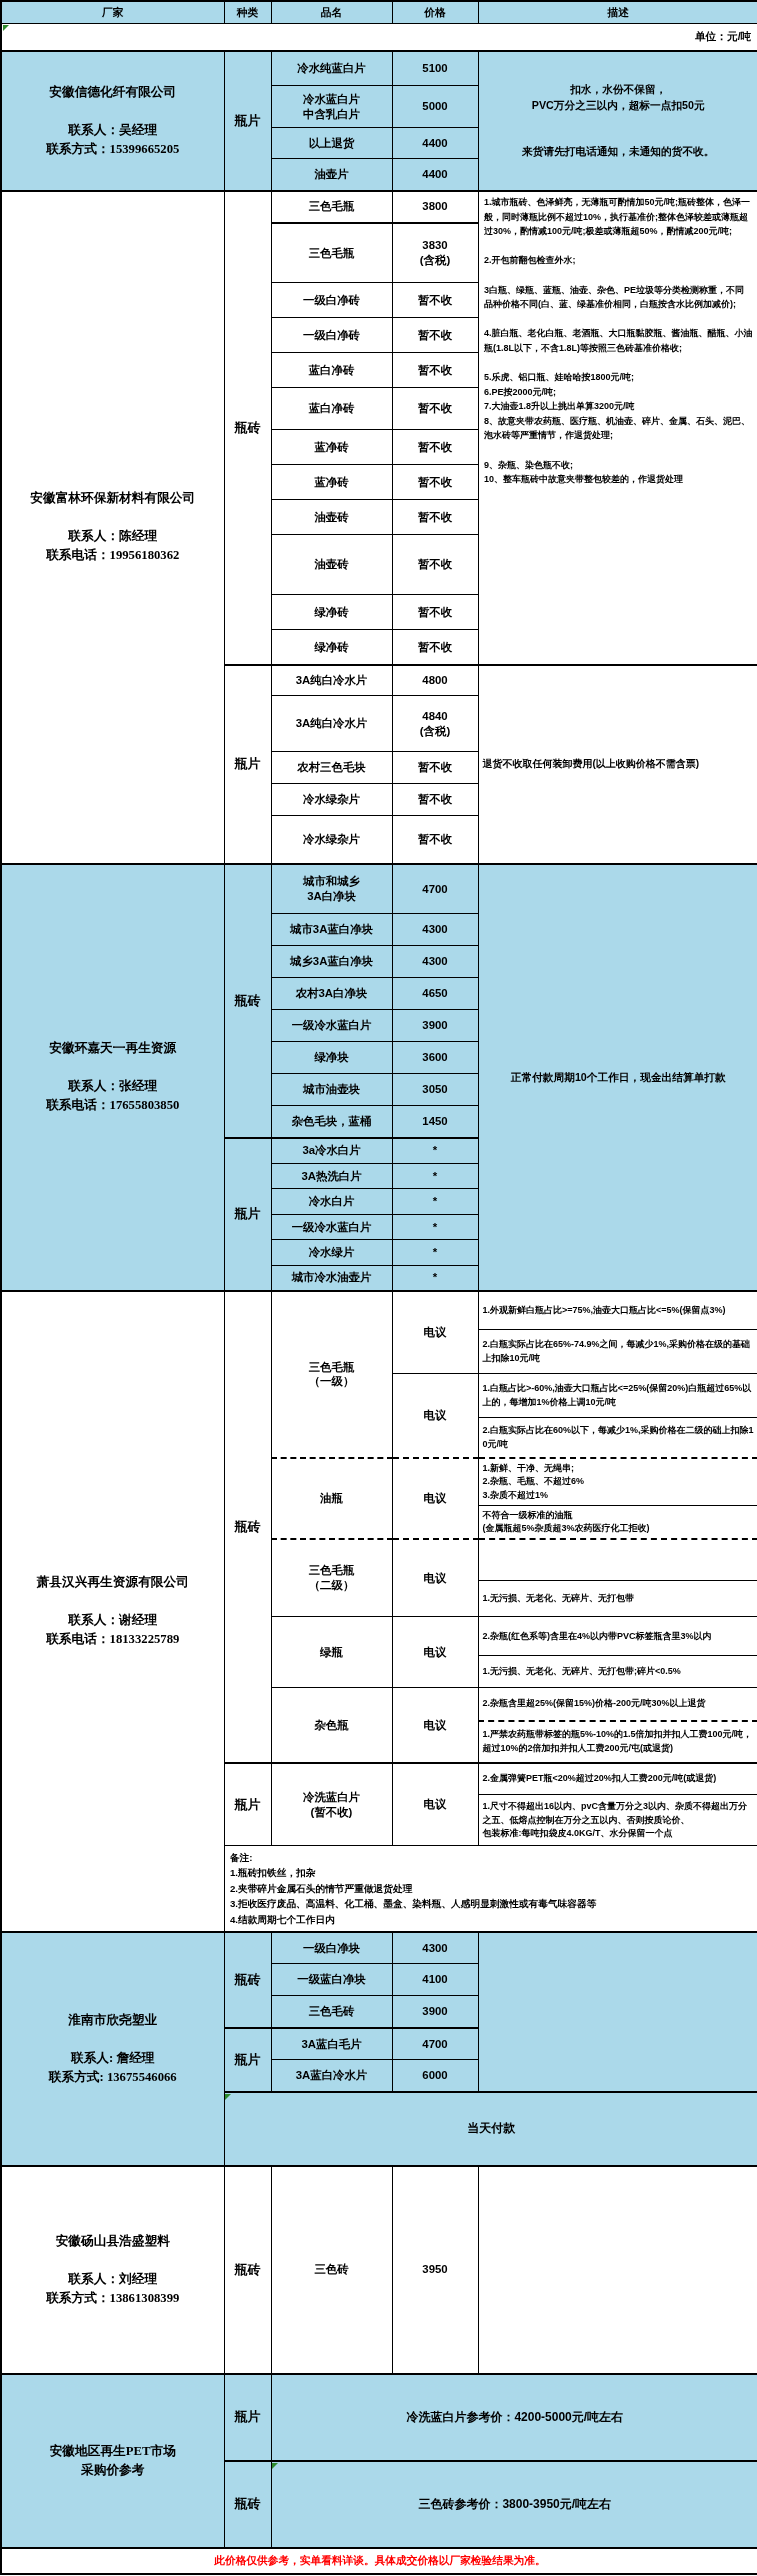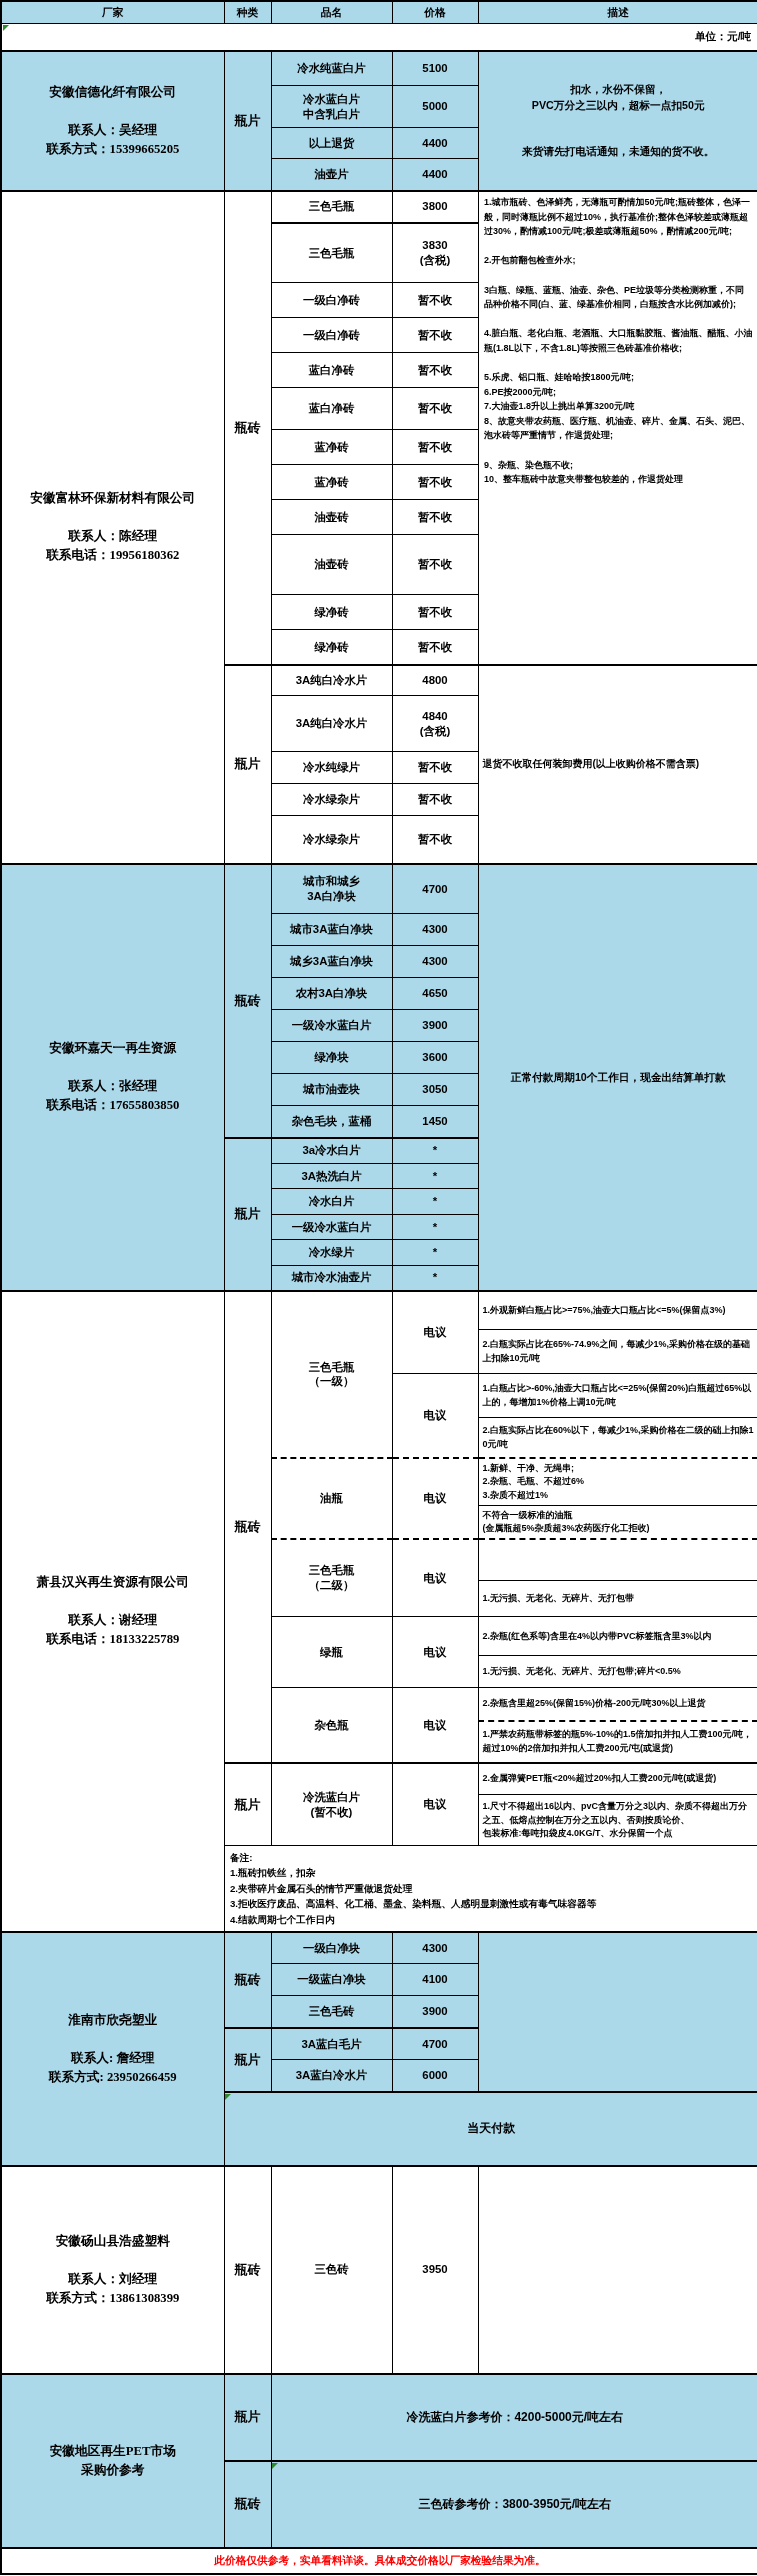--- a/index.html
+++ b/index.html
@@ -154,21 +154,21 @@
         <td class="name white bt3">3A纯白冷水片</td>
         <td class="price white bt3">4800</td>
         <td rowspan="5" class="desc white midleft bt3">退货不收取任何装卸费用(以上收购价格不需含票)</td>
       </tr>
       <tr style="height: 56px;">
         <td class="name white">3A纯白冷水片</td>
         <td class="price white">4840
 (含税)</td>
       </tr>
       <tr style="height: 32px;">
-        <td class="name white">冷水纯绿片</td>
+        <td class="name white">农村三色毛块</td>
         <td class="price white">暂不收</td>
       </tr>
       <tr style="height: 32px;">
         <td class="name white">冷水绿杂片</td>
         <td class="price white">暂不收</td>
       </tr>
       <tr style="height: 48px;">
         <td class="name white">冷水绿杂片</td>
         <td class="price white">暂不收</td>
       </tr>
@@ -308,21 +308,21 @@
         <td colspan="4" class="note white">备注:
 1.瓶砖扣铁丝，扣杂
 2.夹带碎片金属石头的情节严重做退货处理
 3.拒收医疗废品、高温料、化工桶、墨盒、染料瓶、人感明显刺激性或有毒气味容器等
 4.结款周期七个工作日内</td>
       </tr>
       <tr style="height: 32px;">
         <td rowspan="6" class="company blue bt3">淮南市欣尧塑业
 
 联系人: 詹经理
-联系方式: 23950266459</td>
+联系方式: 13675546066</td>
         <td rowspan="3" class="type blue bt3">瓶砖</td>
         <td class="name blue bt3">一级白净块</td>
         <td class="price blue bt3">4300</td>
         <td rowspan="5" class="desc blue bt3"></td>
       </tr>
       <tr style="height: 32px;">
         <td class="name blue">一级蓝白净块</td>
         <td class="price blue">4100</td>
       </tr>
       <tr style="height: 32px;">

